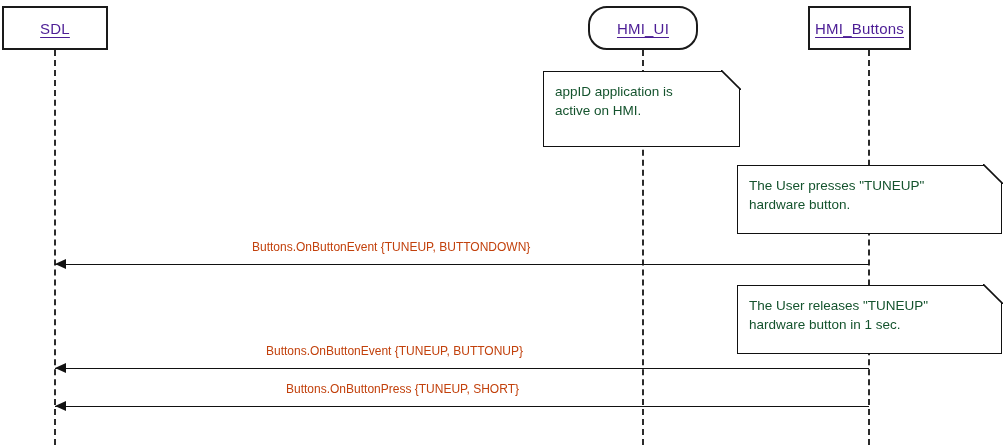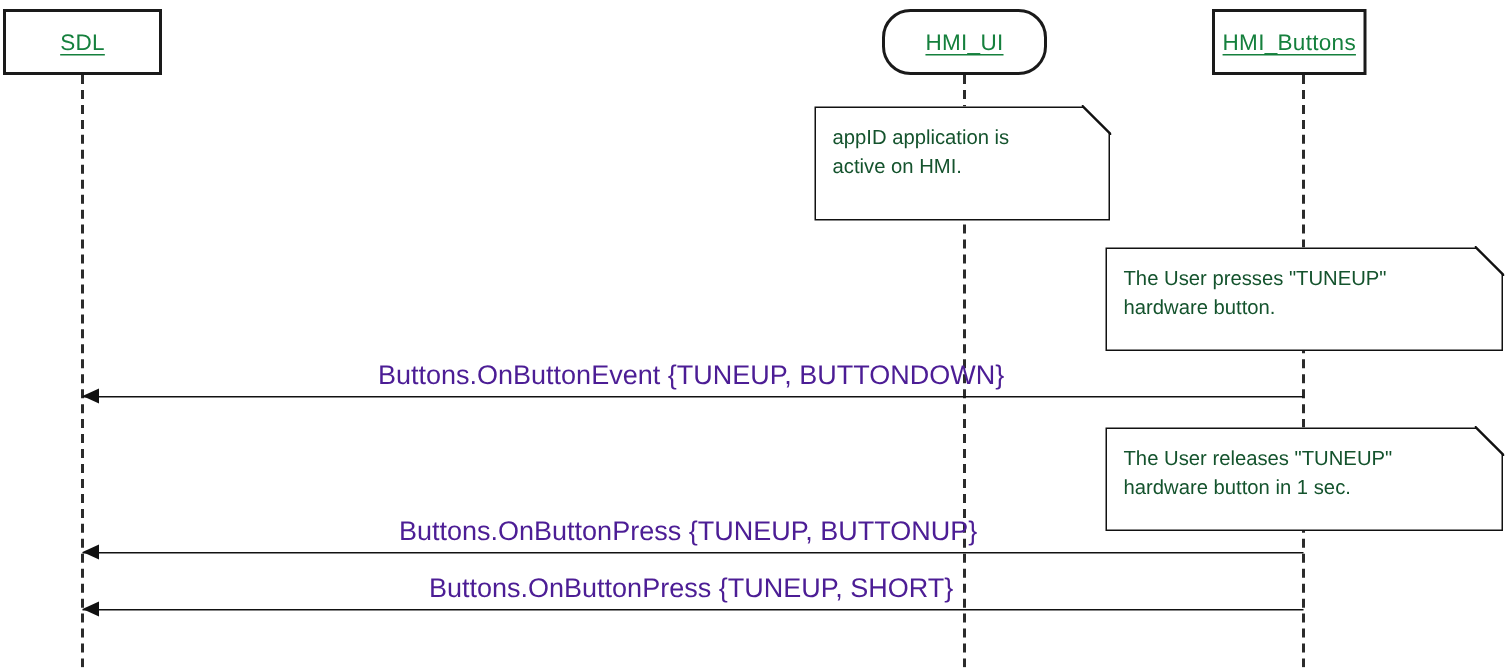--- a/index.html
+++ b/index.html
@@ -24,21 +24,21 @@
     position: absolute;
     box-sizing: border-box;
     border: 2px solid #1a1a1a;
     background: #ffffff;
     display: flex;
     align-items: center;
     justify-content: center;
   }
   .lifeline-head-label {
     font-size: 15px;
-    color: #15803d;
+    color: #4c1d95;
     text-decoration: underline;
     text-underline-offset: 3px;
     letter-spacing: 0.2px;
     white-space: nowrap;
   }
 
   
   .lifeline {
     position: absolute;
     width: 0;
@@ -86,22 +86,22 @@
   .arrow-head {
     position: absolute;
     width: 0;
     height: 0;
     border-top: 5.5px solid transparent;
     border-bottom: 5.5px solid transparent;
     border-right: 11px solid #111111;
   }
   .message-label {
     position: absolute;
-    font-size: 18px;
-    color: #4c1d95;
+    font-size: 12px;
+    color: #c2410c;
     white-space: nowrap;
     background: transparent;
   }
 </style>
 </head>
 <body>
 
 <div id="canvas">
 
   <div class="lifeline" style="left:54px; top:50px; height:395px;"></div>
@@ -154,21 +154,21 @@
       </svg>
     </div>
     <div class="note-text">The User releases "TUNEUP"
 hardware button in 1 sec.</div>
   </div>
 
   <div class="message-label" style="left:252px; top:240px;">Buttons.OnButtonEvent {TUNEUP, BUTTONDOWN}</div>
   <div class="message-line" style="left:55px; top:264px; width:814px;"></div>
   <div class="arrow-head" style="left:55px; top:258.5px;"></div>
 
-  <div class="message-label" style="left:266px; top:344px;">Buttons.OnButtonPress {TUNEUP, BUTTONUP}</div>
+  <div class="message-label" style="left:266px; top:344px;">Buttons.OnButtonEvent {TUNEUP, BUTTONUP}</div>
   <div class="message-line" style="left:55px; top:368px; width:814px;"></div>
   <div class="arrow-head" style="left:55px; top:362.5px;"></div>
 
   <div class="message-label" style="left:286px; top:382px;">Buttons.OnButtonPress {TUNEUP, SHORT}</div>
   <div class="message-line" style="left:55px; top:406px; width:814px;"></div>
   <div class="arrow-head" style="left:55px; top:400.5px;"></div>
 
 </div>
 
 </body></html>

